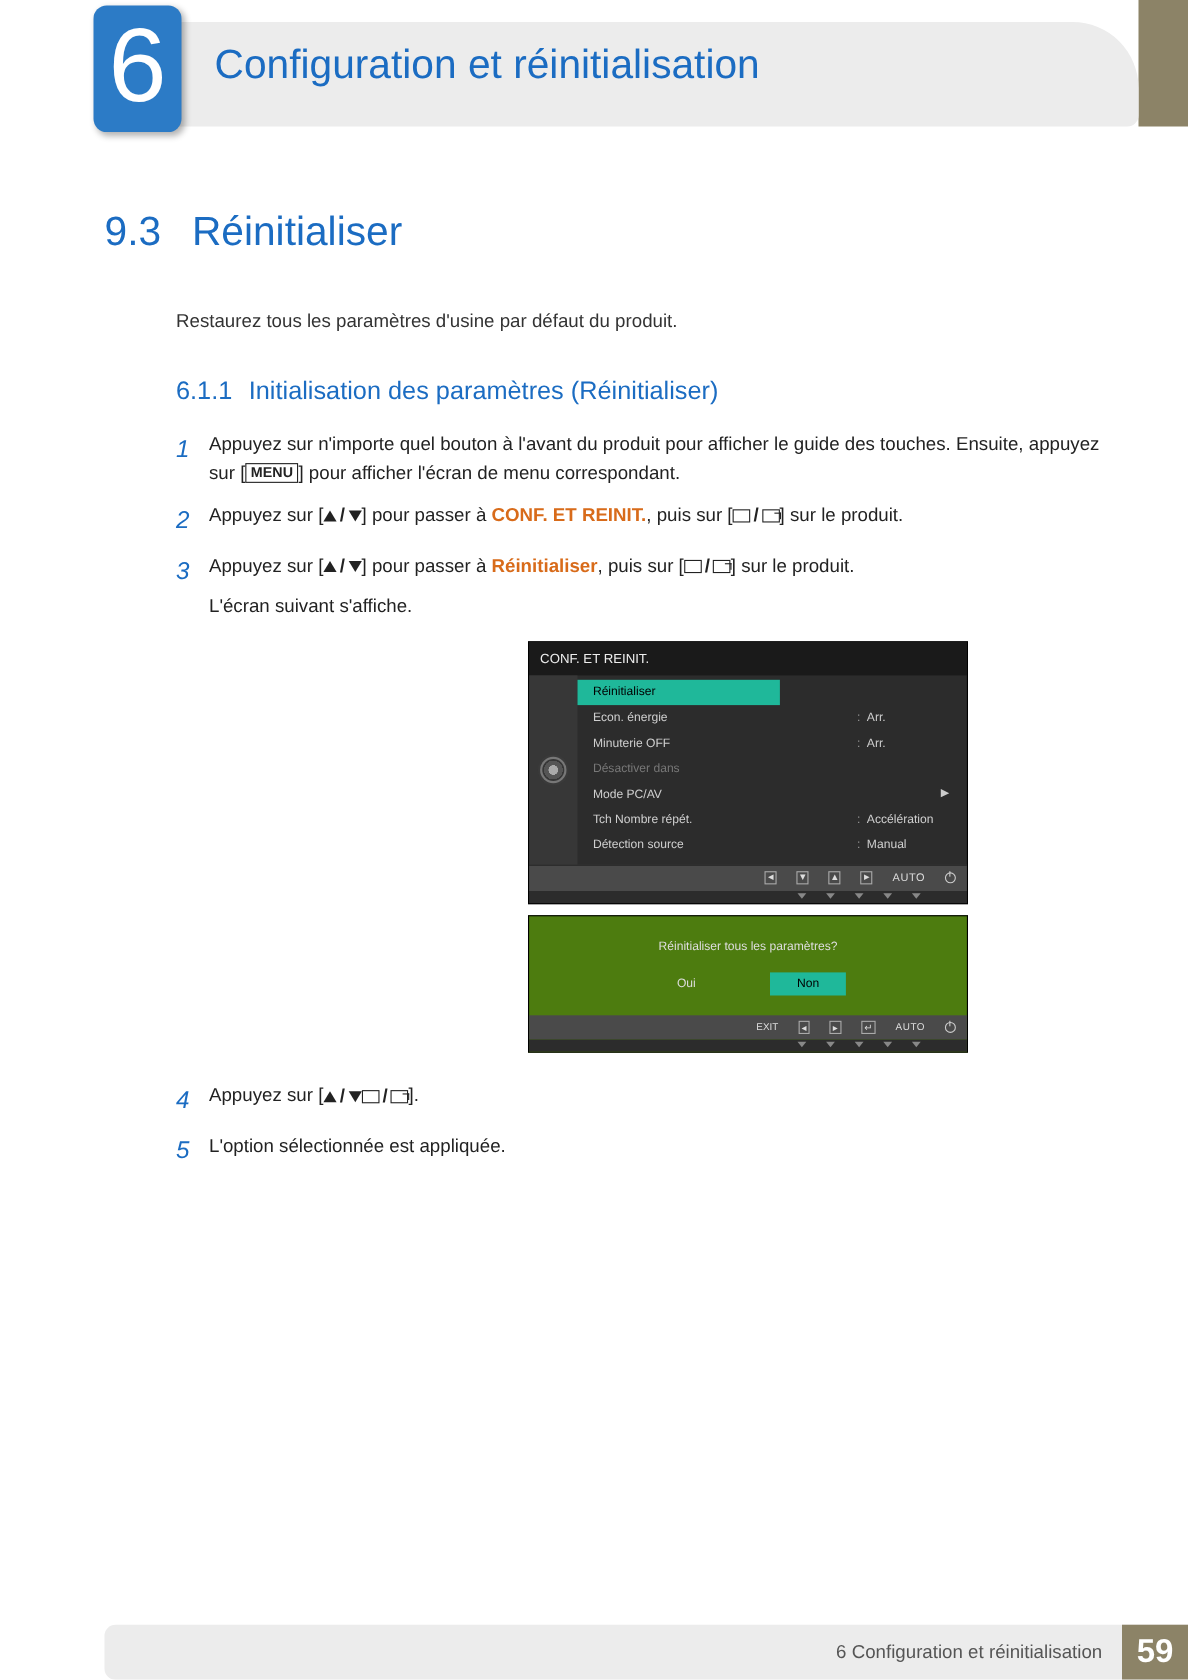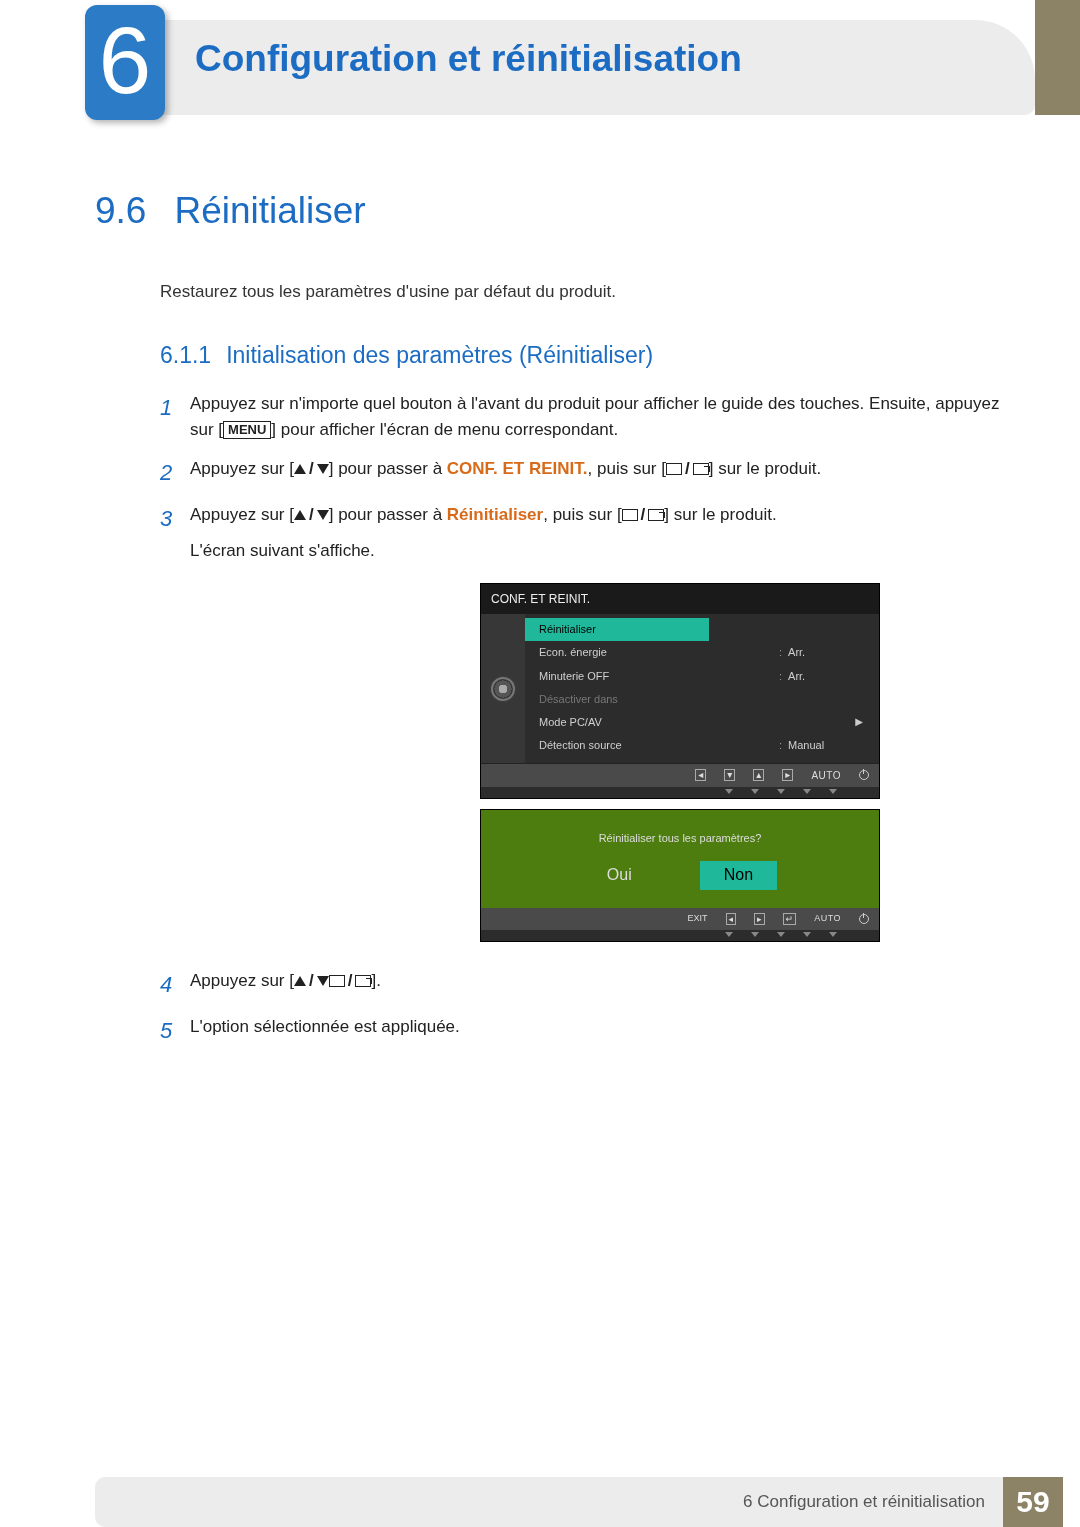--- a/index.html
+++ b/index.html
@@ -46,21 +46,21 @@
     text-align: center;
     line-height: 110px;
     box-shadow: 3px 3px 6px rgba(0,0,0,0.3);
   }
   .chapter-title {
     position: absolute;
     top: 38px;
     left: 195px;
     font-size: 37px;
     color: #1b6cc2;
-    font-weight: 700;
+    font-weight: 400;
   }
   .content {
     position: absolute;
     top: 190px;
     left: 95px;
     right: 60px;
   }
   .h2 {
     font-size: 37px;
     color: #1b6cc2;
@@ -208,40 +208,40 @@
     font-size: 11px;
     padding: 20px 0 14px;
   }
   .osd2-btns {
     display: flex;
     justify-content: center;
     gap: 44px;
     padding-bottom: 18px;
   }
   .osd2-btn {
-    font-size: 16px;
+    font-size: 11px;
     color: #ddd;
     padding: 2px 24px;
   }
   .osd2-btn.sel { background: #1fb89a; color: #000; }
   .osd2-bar {
     background: #4a4a4a;
     display: flex;
     justify-content: flex-end;
     gap: 18px;
     padding: 4px 10px;
   }
   .osd2-bar span { font-size: 9px; color: #ddd; display:inline-flex; align-items:center; gap:2px; }
 
   
   .footer {
     position: absolute;
     bottom: 0;
     left: 0;
-    right: 17px;
+    right: 0;
     height: 50px;
     display: flex;
     justify-content: flex-end;
     align-items: stretch;
   }
   .footer-text {
     background: #ececec;
     flex: 1;
     display: flex;
     align-items: center;
@@ -267,21 +267,21 @@
 <body>
 
 <div class="page">
   <div class="side-stripe"></div>
   <div class="chapter-header-gray"></div>
   <div class="chapter-badge">6</div>
   <div class="chapter-title">Configuration et réinitialisation</div>
 
   <div class="content">
     <h2 class="h2">
-      <span class="num">9.6</span><span>Réinitialiser</span>
+      <span class="num">9.3</span><span>Réinitialiser</span>
     </h2>
 
     <p class="intro">Restaurez tous les paramètres d'usine par défaut du produit.</p>
 
     <h3 class="h3">
       <span class="num">6.1.1</span><span>Initialisation des paramètres (Réinitialiser)</span>
     </h3>
 
     <ol class="steps">
       <li>
@@ -340,20 +340,24 @@
                     </div>
                   <div class="osd-row" style="color:#777;flex-direction:column;">
                       <span>Désactiver dans</span>
                       <span class="val"></span>
                     </div>
                   <div class="osd-row">
                       <span>Mode PC/AV</span>
                       <span class="osd-arrow-r">▶</span>
                     </div>
                   <div class="osd-row">
+                      <span>Tch Nombre répét.</span>
+                      <span class="val"><span class="colon">:</span><span>Accélération</span></span>
+                    </div>
+                  <div class="osd-row">
                       <span>Détection source</span>
                       <span class="val"><span class="colon">:</span><span>Manual</span></span>
                     </div>
                 </div>
               </div>
               <div class="osd-bar">
                 <span>
                     <span class="osd-pbtn">◂</span>
                   </span>
                 <span>

